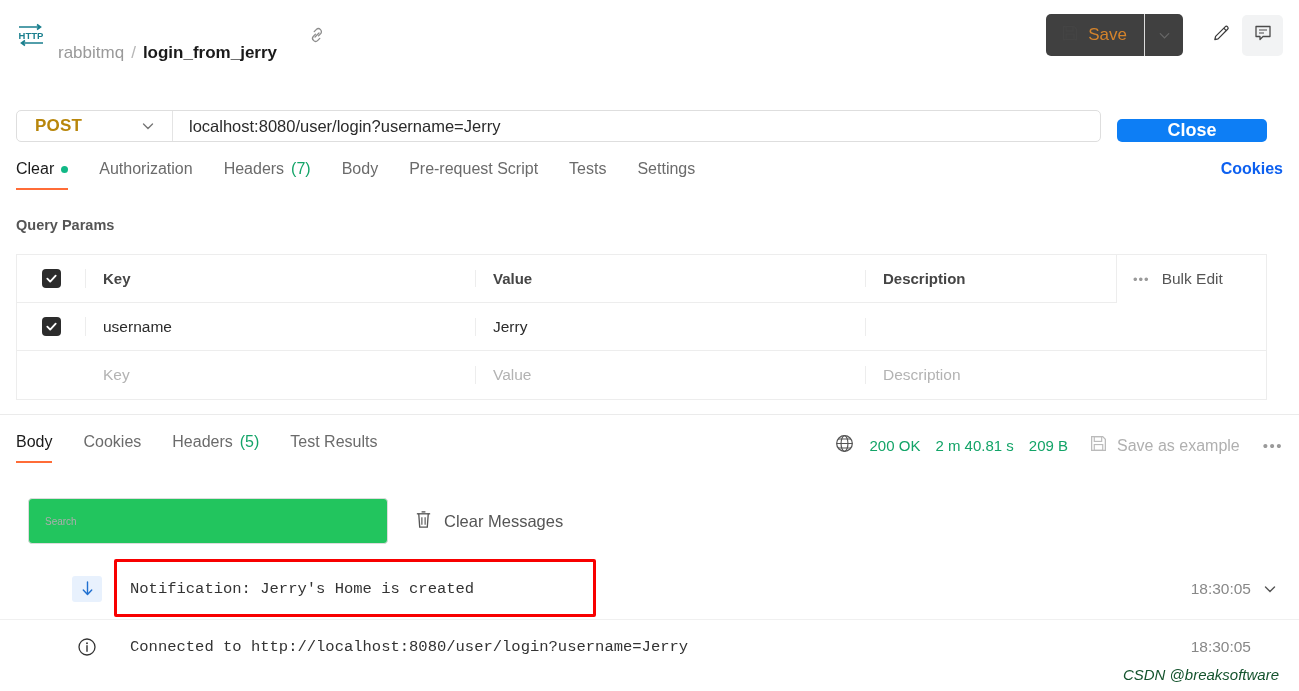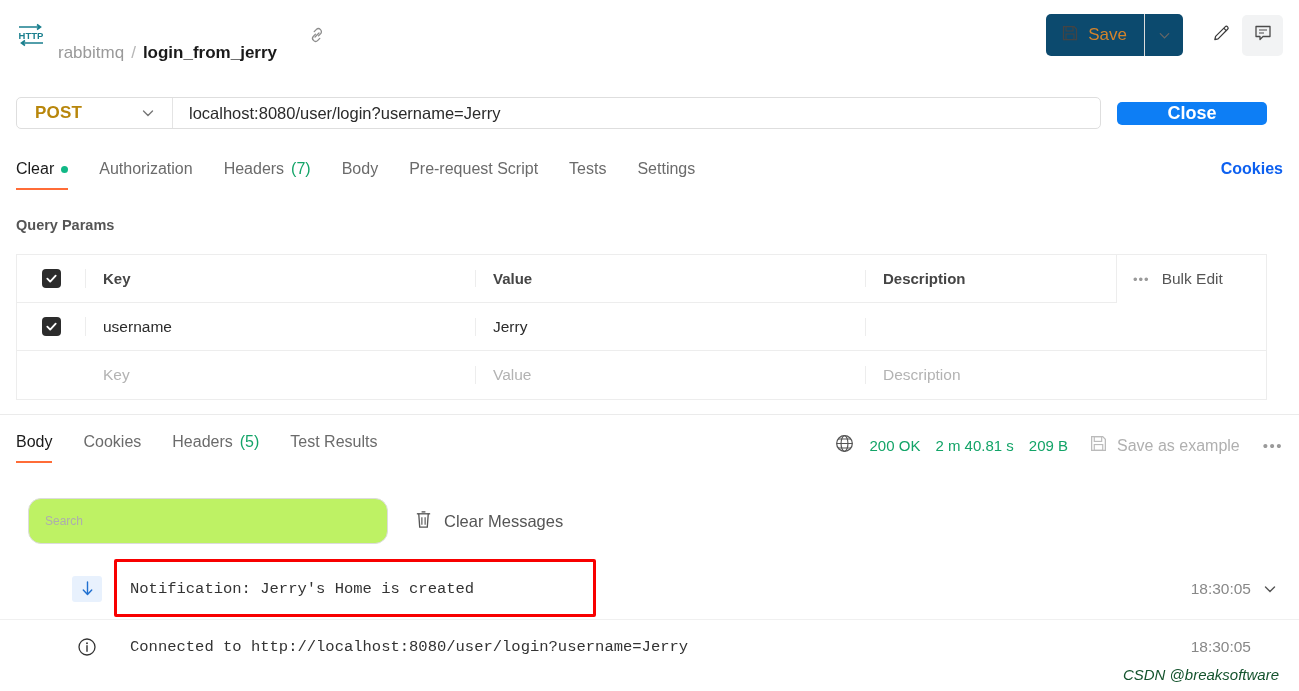--- a/index.html
+++ b/index.html
@@ -42,21 +42,21 @@
   .bc-request { color: #1a1a1a; font-weight: bold; }
   .link-icon {
     margin-left: 30px;
     display: flex; align-items: center;
     cursor: pointer;
   }
   .header-spacer { flex: 1 1 auto; }
 
   .save-group {
     display: flex; align-items: stretch;
-    background: #0c4a6e;
+    background: #404040;
     border-radius: 5px;
     height: 42px;
     overflow: hidden;
     margin-right: 18px;
   }
   .save-btn {
     display: flex; align-items: center; gap: 9px;
     padding: 0 17px 0 15px;
     cursor: pointer;
     background: transparent;
@@ -78,21 +78,21 @@
     cursor: pointer;
   }
   .icon-btn.filled { background: #f2f3f4; }
   .icon-btn.plain { background: #ffffff; }
 
   
   .urlbar-row {
     position: absolute;
     left: 16px; top: 84px;
     width: 1251px; height: 58px;
-    display: flex; align-items: center;
+    display: flex; align-items: flex-end;
   }
   .url-input-wrap {
     flex: 0 0 1085px;
     border: 1px solid #dedede;
     border-radius: 5px;
     display: flex; align-items: center;
     background: #fff;
   }
   .method-sel {
     display: flex; align-items: center;
@@ -260,26 +260,26 @@
 
   
   .msg-toolbar {
     position: absolute;
     left: 28px; top: 498px;
     display: flex; align-items: center;
   }
   .search-box {
     width: 360px; height: 46px;
     border: 1px solid #dcdcdc;
-    border-radius: 13px;
+    border-radius: 4px;
     padding: 0 16px;
-    font-size: 12px;
+    font-size: 10px;
     color: #2b2b2b;
     outline: none;
-    background: #bef264;
+    background: #22c55e;
     font-family: "Liberation Sans", sans-serif;
   }
   .search-box::placeholder { color: #adadad; }
   .clear-msgs {
     margin-left: 26px;
     display: flex; align-items: center; gap: 11px;
     font-size: 16.5px; color: #555;
     cursor: pointer;
   }
 

